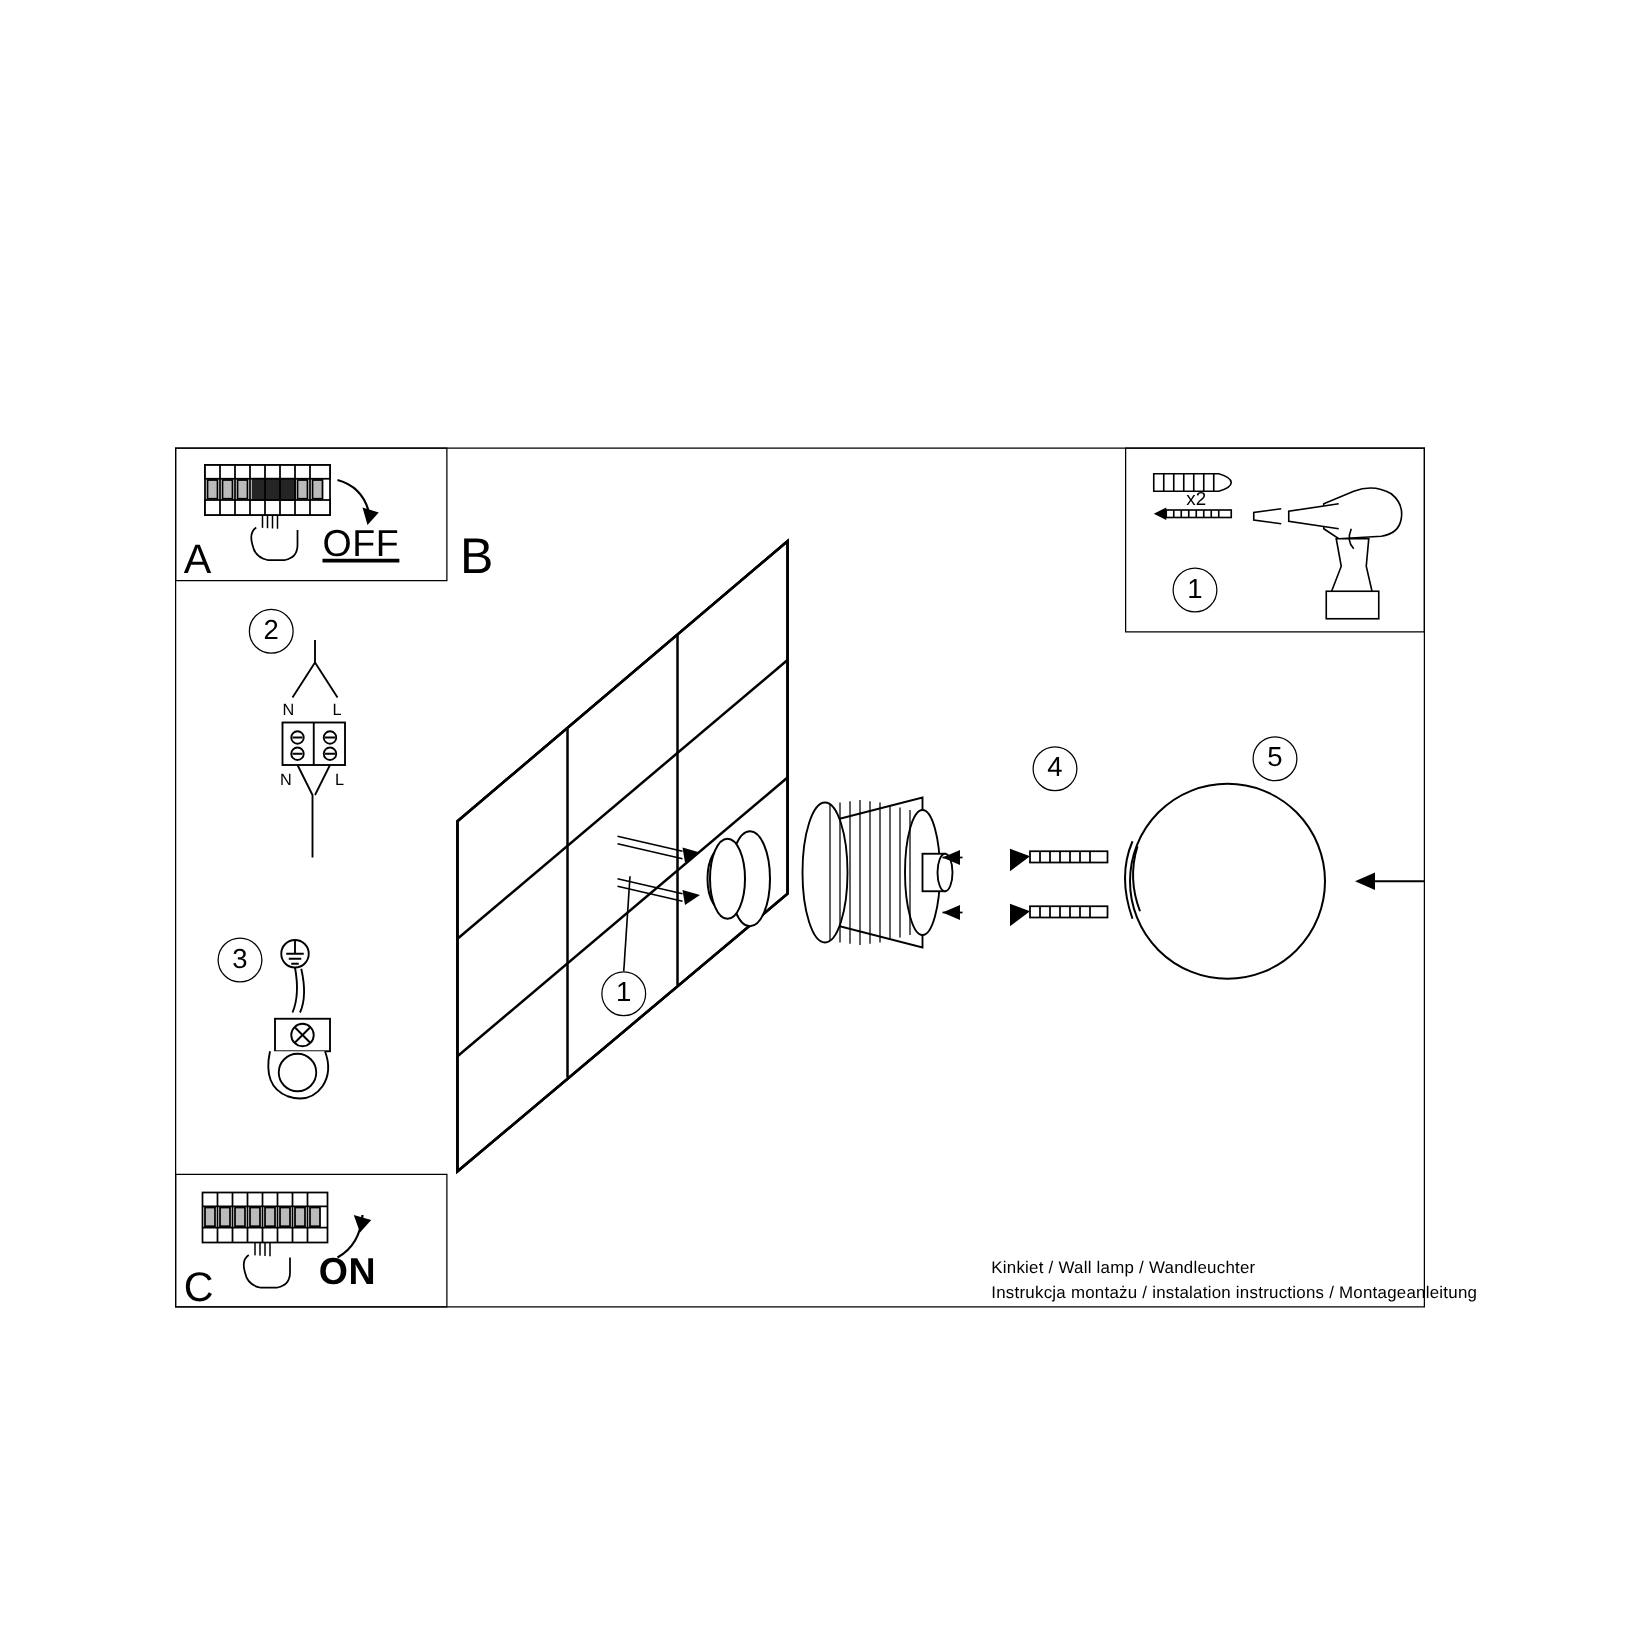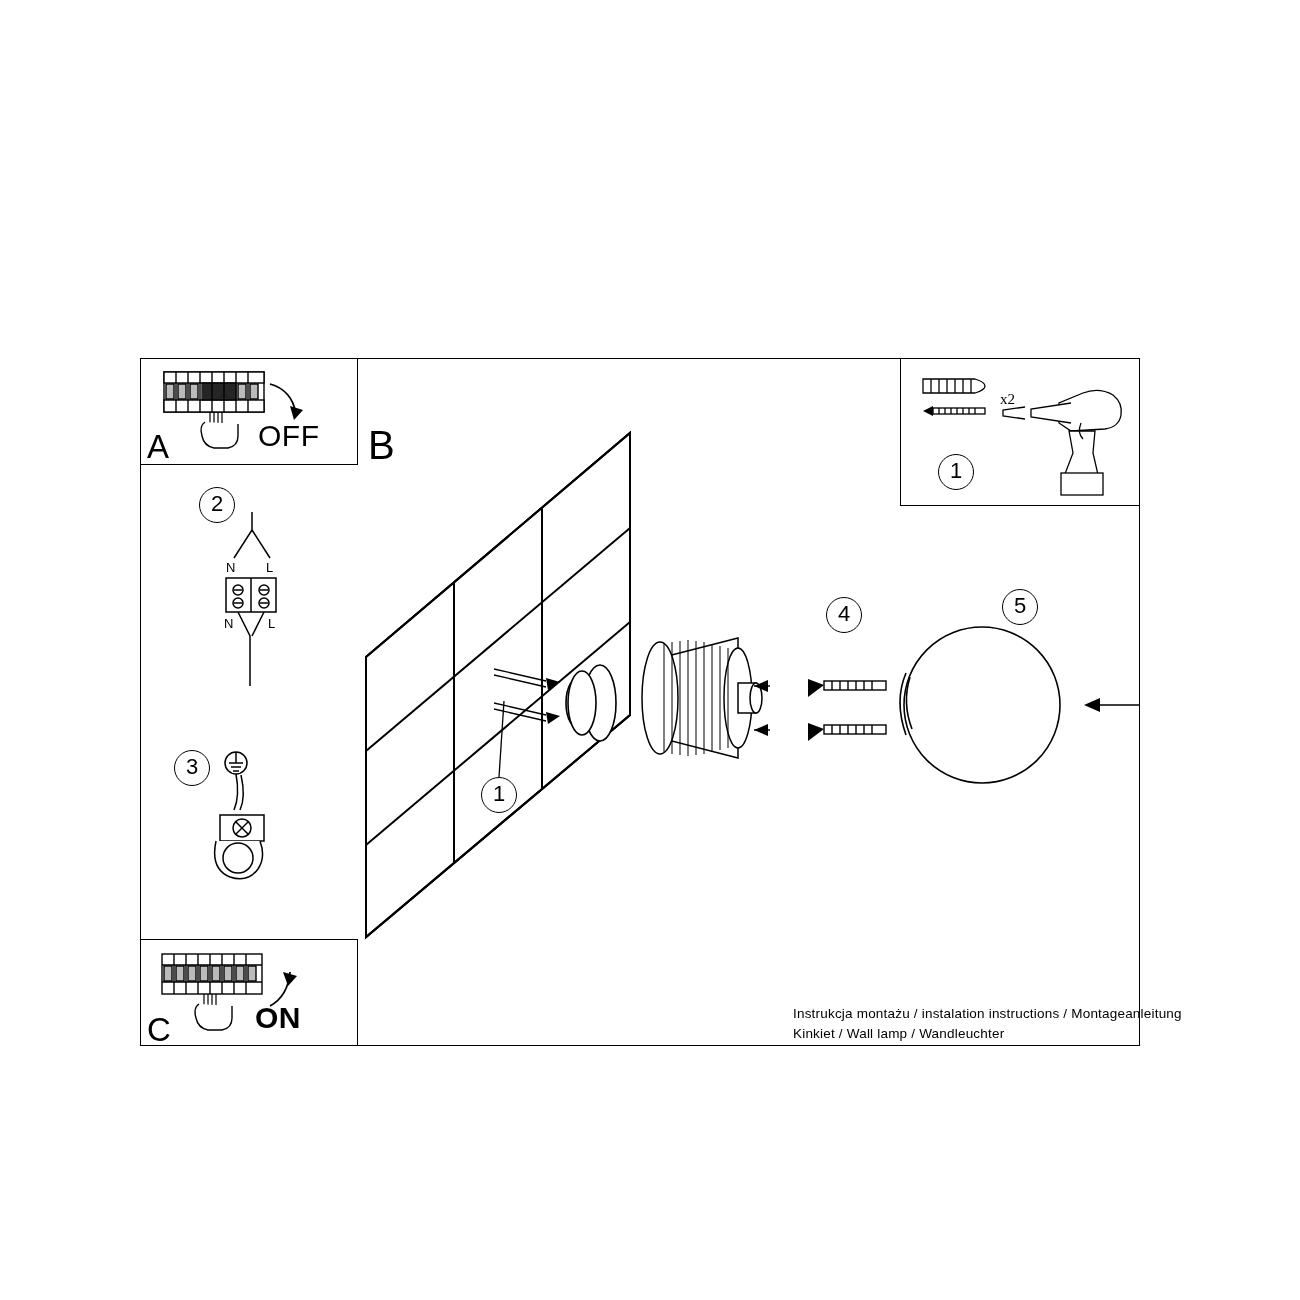--- a/index.html
+++ b/index.html
@@ -62,21 +62,21 @@
     line-height: 1;
   }
   #letter-a { left: 147px; top: 430px; }
   #letter-c { left: 147px; top: 1013px; }
   #letter-b { left: 368px; top: 425px; font-size: 40px; }
   .word {
     position: absolute;
     font-size: 30px;
     letter-spacing: 0.5px;
   }
-  #word-off { left: 258px; top: 419px; }
+  #word-off { left: 258px; top: 419px; text-decoration: underline; }
   #word-on  { left: 255px; top: 1001px; font-weight: bold; }
 
   .callout {
     position: absolute;
     width: 36px;
     height: 36px;
     border: 1.8px solid #000;
     border-radius: 50%;
     box-sizing: border-box;
     font-size: 22px;
@@ -86,23 +86,22 @@
   #callout-2 { left: 199px; top: 487px; }
   #callout-3 { left: 174px; top: 750px; }
   #callout-drill { left: 938px; top: 454px; }
   #callout-1-wall { left: 481px; top: 777px; }
   #callout-4 { left: 826px; top: 597px; }
   #callout-5 { left: 1002px; top: 589px; }
 
   .x2 {
     position: absolute;
     font-size: 15px;
-    left: 1000px;
+    left: 949px;
     top: 391px;
-    font-family: Liberation Serif, serif;
   }
 
   .footer {
     position: absolute;
     left: 793px;
     top: 1004px;
     font-size: 13.5px;
     line-height: 20px;
     color: #000;
     letter-spacing: 0.2px;
@@ -356,17 +355,17 @@
       <path d="M782 290 l-42 0"></path>
       <polygon points="742,283 726,290 742,297" fill="#000" stroke="none"></polygon>
     </g>
   </svg>
 
   <div class="callout" id="callout-1-wall">1</div>
   <div class="callout" id="callout-4">4</div>
   <div class="callout" id="callout-5">5</div>
 
   <div class="footer">
+    <div>Kinkiet / Wall lamp / Wandleuchter</div>
     <div>Instrukcja montażu / instalation instructions / Montageanleitung</div>
-    <div>Kinkiet / Wall lamp / Wandleuchter</div>
   </div>
 
 </div>
 
 </body></html>

